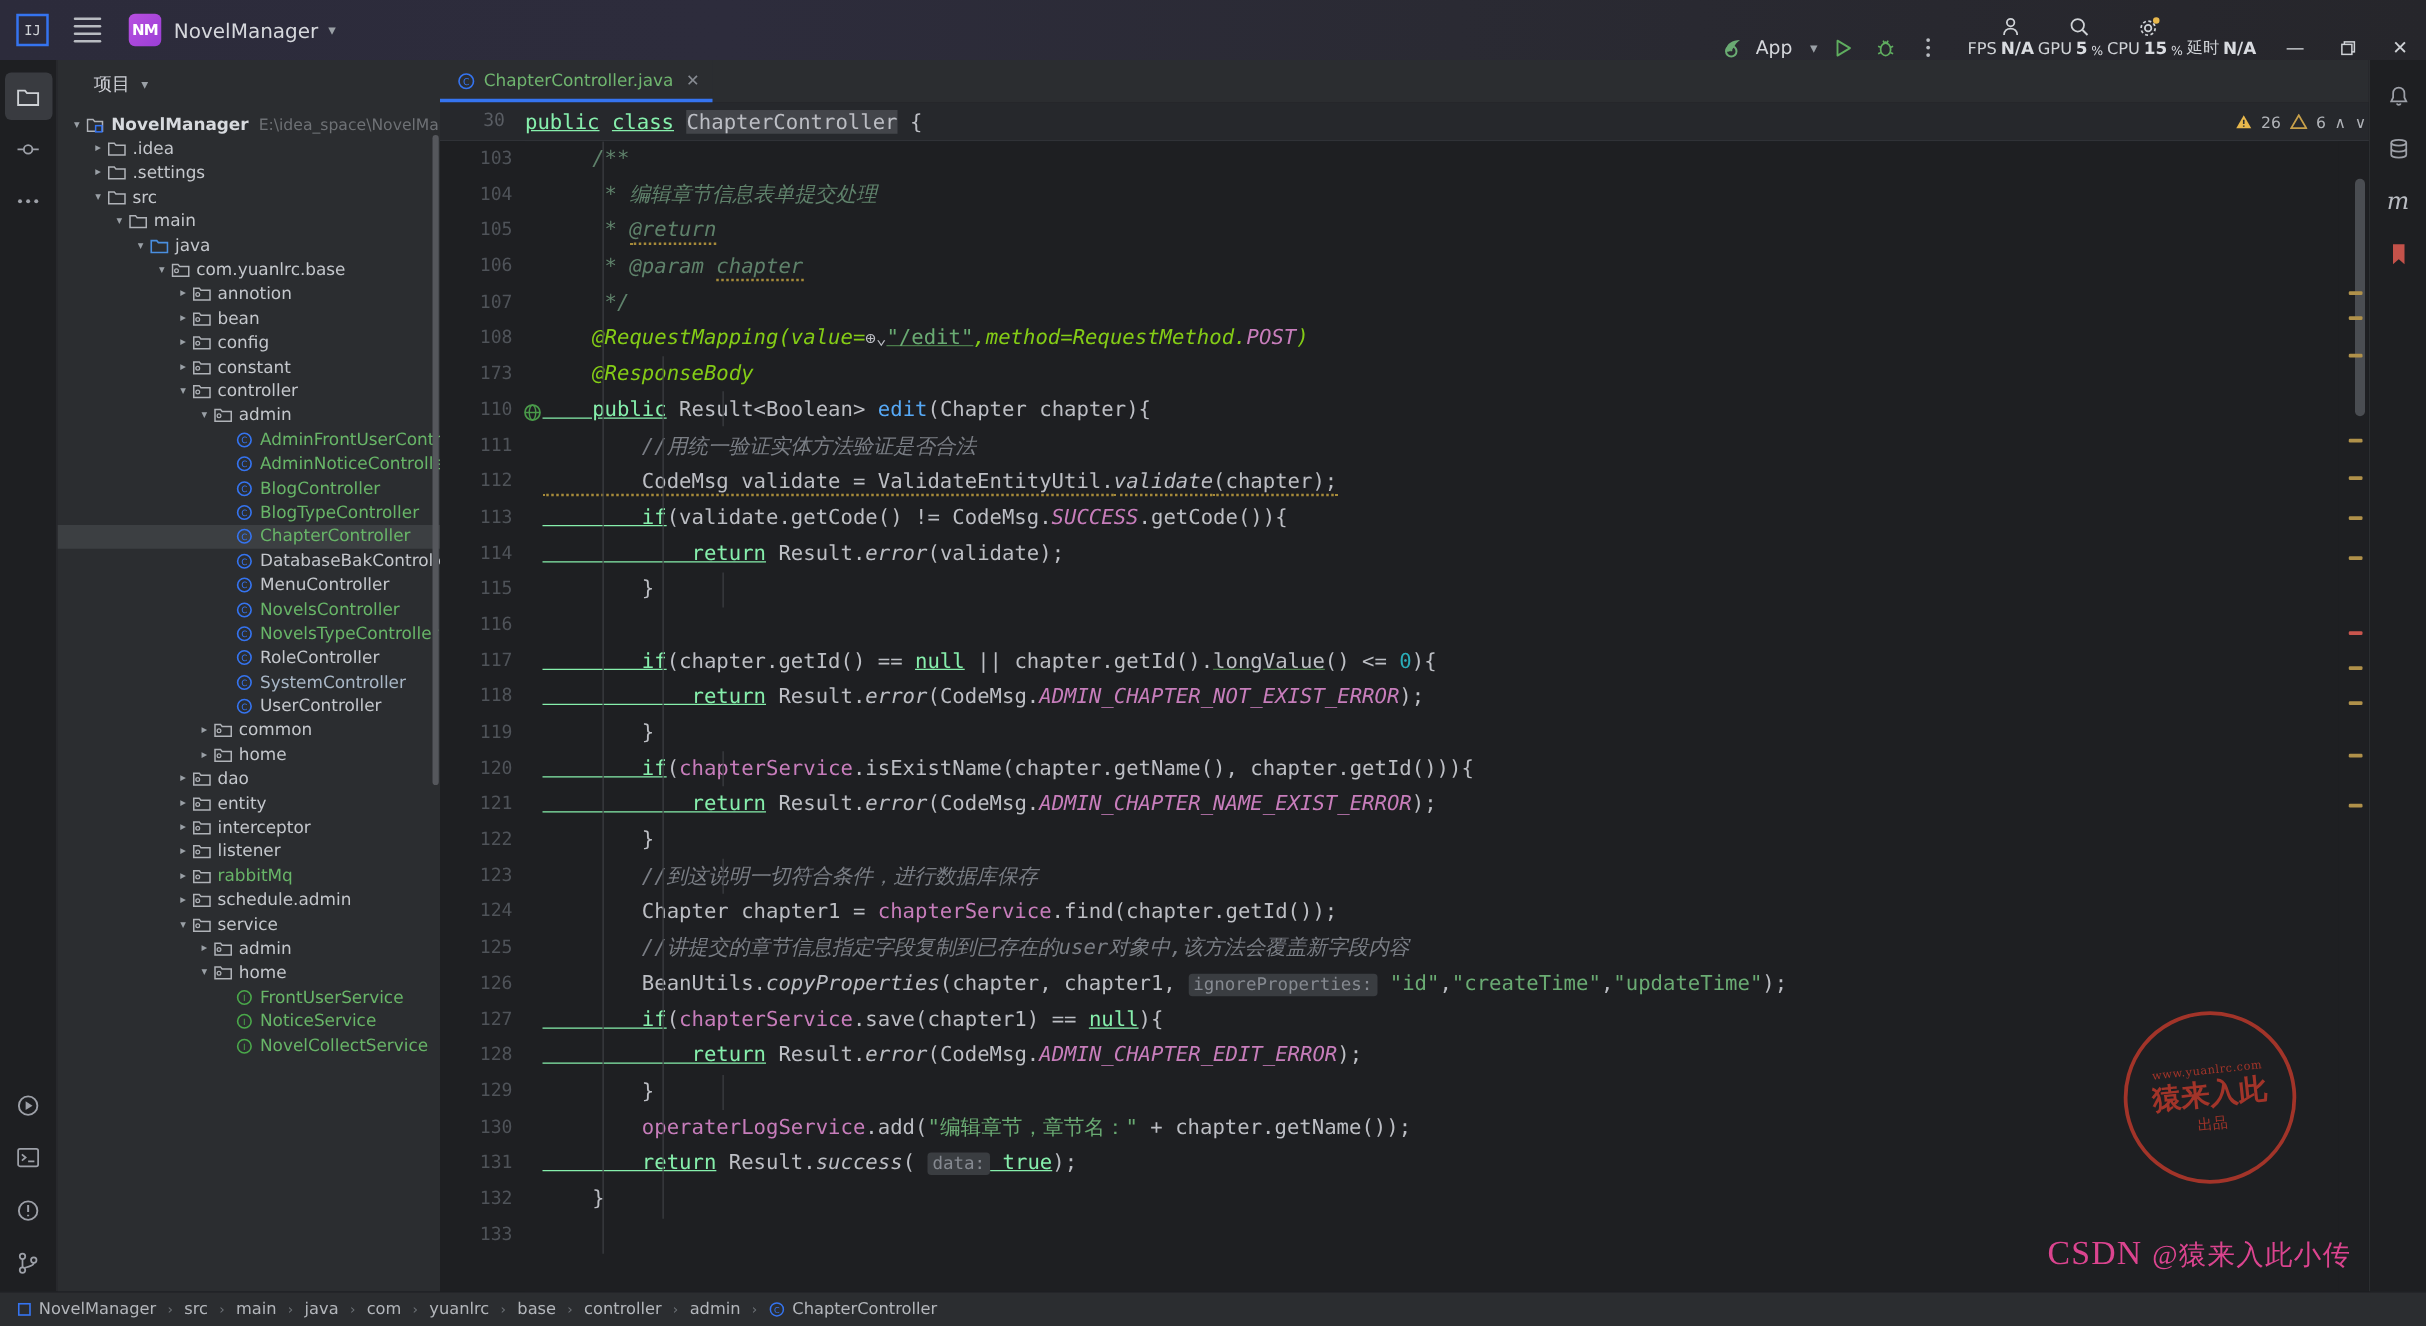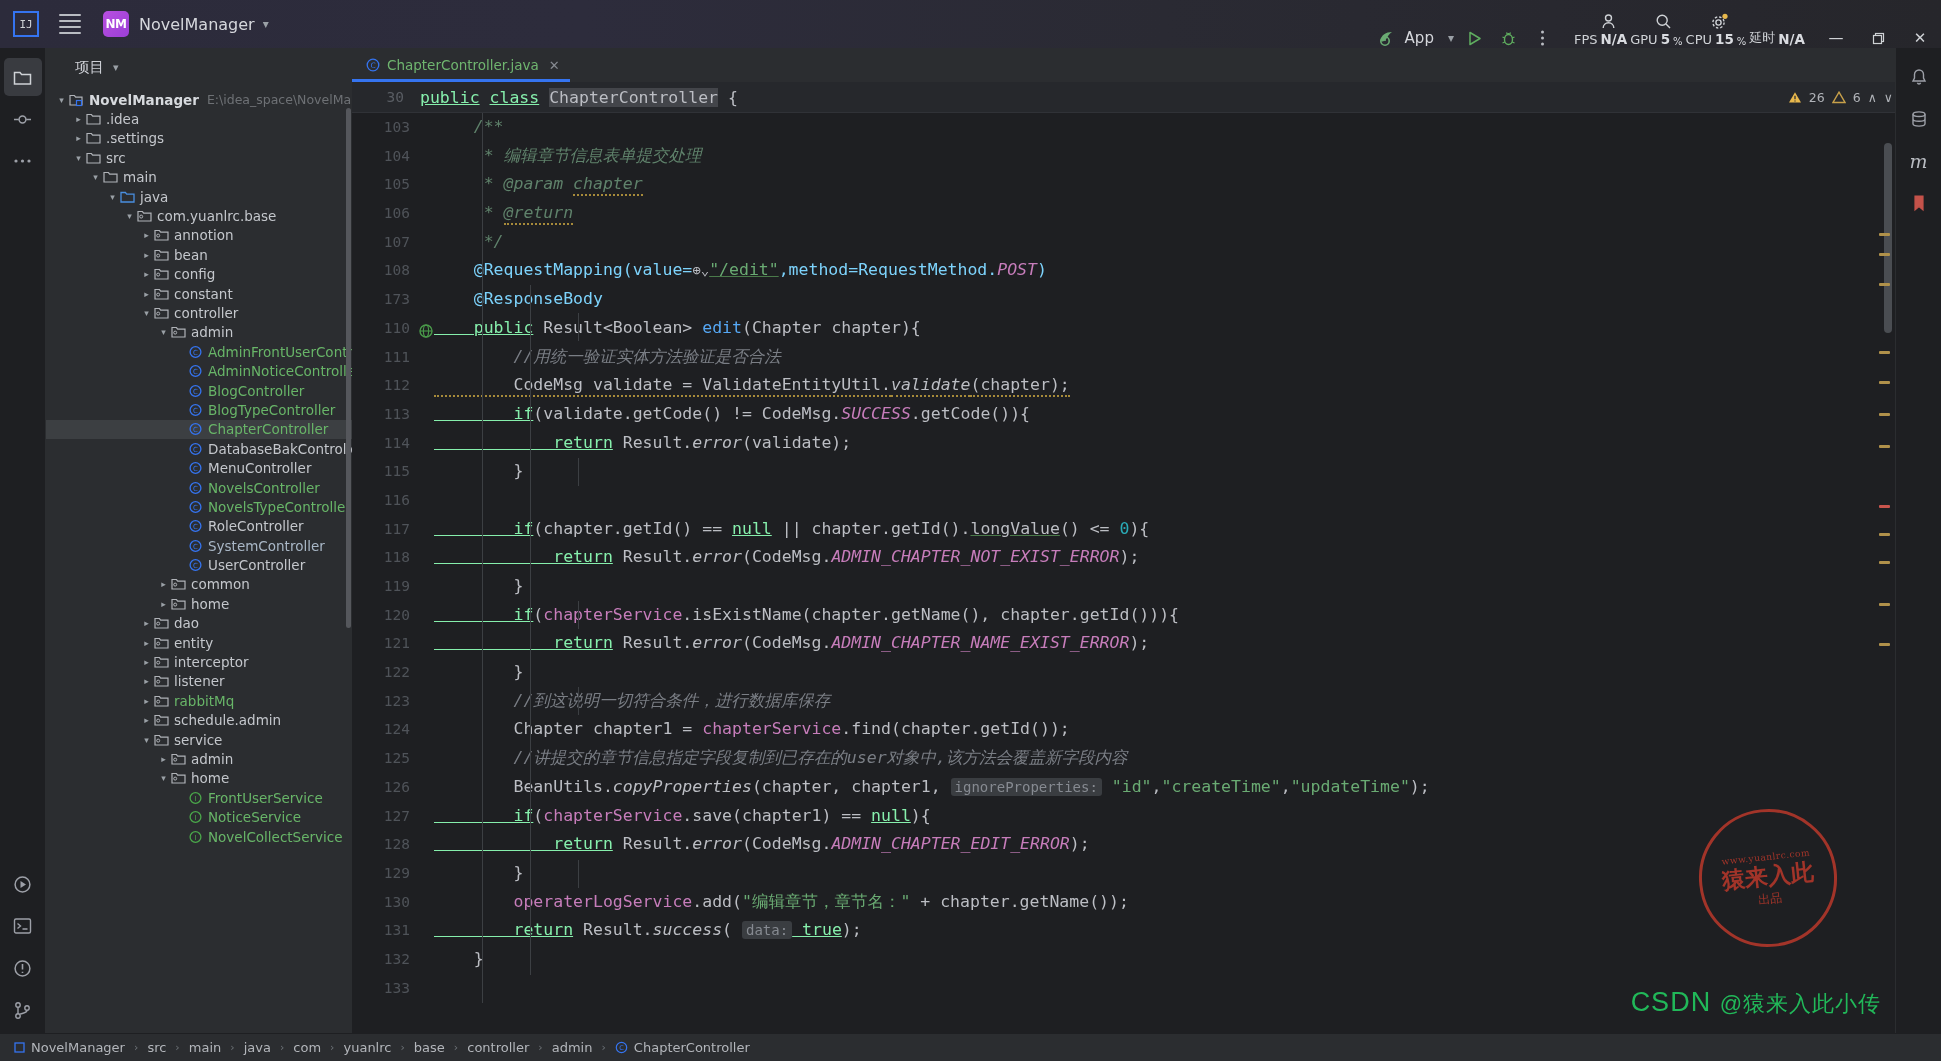--- a/index.html
+++ b/index.html
@@ -105,21 +105,21 @@
   .gln { height: 28.7px; line-height: 28.7px; text-align: right; padding-right: 10px; color: #4f5359; font-family: "DejaVu Sans Mono", monospace; font-size: 14.5px; position: relative; }
   .gmark { position: absolute; right: -14px; top: 6px; }
   .codepane { flex: 1; position: relative; overflow: hidden; }
   .cline { height: 28.7px; line-height: 28.7px; white-space: pre; font-family: "DejaVu Sans Mono", "Liberation Mono", monospace; font-size: 16.5px; padding-left: 14px; }
 
   
   .kw   { color: #86efac; text-decoration: underline; }
   .str  { color: #6aab73; }
   .cm   { color: #7a7e85; font-style: italic; }
   .doc  { color: #5f826b; font-style: italic; }
-  .ann  { color: #7dd3fc; }
+  .ann  { color: #84cc16; font-style: italic; }
   .fn   { color: #56a8f5; }
   .fld  { color: #c77dbb; }
   .cst  { color: #c77dbb; font-style: italic; }
   .mth  { color: #bcbec4; font-style: italic; }
   .num  { color: #2aacb8; }
   .txt  { color: #bcbec4; }
   .typ  { color: #bcbec4; }
   .uline { text-decoration: underline; text-decoration-color: #4a7a4a; }
   .wavy { border-bottom: 2px dotted #a68a3a; padding-bottom: 1px; }
   .hint { background: #3a3d41; color: #868a91; border-radius: 3px; padding: 1px 4px; font-size: 14px; font-style: normal; }
@@ -146,22 +146,22 @@
   .stamp {
     position: absolute; right: 58px; bottom: 86px; width: 138px; height: 138px; border-radius: 50%;
     border: 3px solid #c0392b; color: #c0392b; display: flex; flex-direction: column;
     align-items: center; justify-content: center; opacity: .82; transform: rotate(-6deg);
     font-family: "DejaVu Serif", serif; text-align: center; pointer-events: none;
   }
   .stamp .url { font-size: 9px; letter-spacing: .5px; margin-top: 4px; }
   .stamp .big { font-size: 23px; font-weight: bold; line-height: 1.05; margin-top: 2px; }
   .stamp .sm { font-size: 12px; margin-top: 3px; }
   .csdn {
-    position: absolute; right: 14px; bottom: 14px; color: #22c55e; opacity: .92;
-    font-size: 27px; font-family: Liberation Sans, sans-serif; letter-spacing: 1px; pointer-events: none; margin-top: 48px;
+    position: absolute; right: 14px; bottom: 14px; color: #ec4899; opacity: .92;
+    font-size: 27px; font-family: Liberation Serif, serif; letter-spacing: 1px; pointer-events: none; margin-top: 48px;
   }
   .csdn .at { font-size: 22px; }
 </style>
 </head>
 <body>
 
 <div class="app">
 
   <div class="titlebar">
     <div class="ij-logo">IJ</div>
@@ -684,22 +684,22 @@
         <div class="codepane" id="codepane">
           <div class="indent" style="left:62px;  top:0;     height:890px;"></div>
           <div class="indent" style="left:110px; top:172px; height:690px;"></div>
           <div class="indent" style="left:158px; top:200px; height:28px;"></div>
           <div class="indent" style="left:158px; top:345px; height:28px;"></div>
           <div class="indent" style="left:158px; top:488px; height:28px;"></div>
           <div class="indent" style="left:158px; top:574px; height:28px;"></div>
           <div class="indent" style="left:158px; top:747px; height:28px;"></div>
         <div class="cline"><span class="doc">    /**</span></div>
             <div class="cline"><span class="doc">     * 编辑章节信息表单提交处理</span></div>
+            <div class="cline"><span class="doc">     * </span><span class="doc wavy">@return</span></div>
             <div class="cline"><span class="doc">     * @param </span><span class="doc wavy">chapter</span></div>
-            <div class="cline"><span class="doc">     * </span><span class="doc wavy">@return</span></div>
             <div class="cline"><span class="doc">     */</span></div>
             <div class="cline"><span class="ann">    @RequestMapping(value=</span><span class="txt" style="font-size:14px;">⊕⌄</span><span class="str uline">"/edit"</span><span class="ann">,method=RequestMethod.</span><span class="cst">POST</span><span class="ann">)</span></div>
             <div class="cline"><span class="ann">    @ResponseBody</span></div>
             <div class="cline"><span class="kw">    public</span><span class="typ"> Result&lt;Boolean&gt; </span><span class="fn">edit</span><span class="txt">(Chapter chapter){</span></div>
             <div class="cline"><span class="cm">        //用统一验证实体方法验证是否合法</span></div>
             <div class="cline"><span class="txt wavy">        CodeMsg validate = ValidateEntityUtil.</span><span class="mth wavy">validate</span><span class="txt wavy">(chapter);</span></div>
             <div class="cline"><span class="kw">        if</span><span class="txt">(validate.getCode() != CodeMsg.</span><span class="cst">SUCCESS</span><span class="txt">.getCode()){</span></div>
             <div class="cline"><span class="kw">            return</span><span class="txt"> Result.</span><span class="mth">error</span><span class="txt">(validate);</span></div>
             <div class="cline"><span class="txt">        }</span></div>
             <div class="cline"></div>

